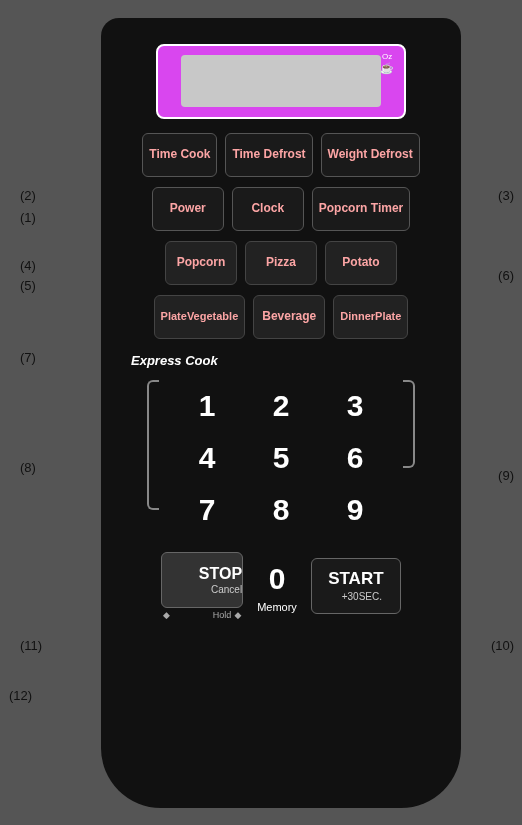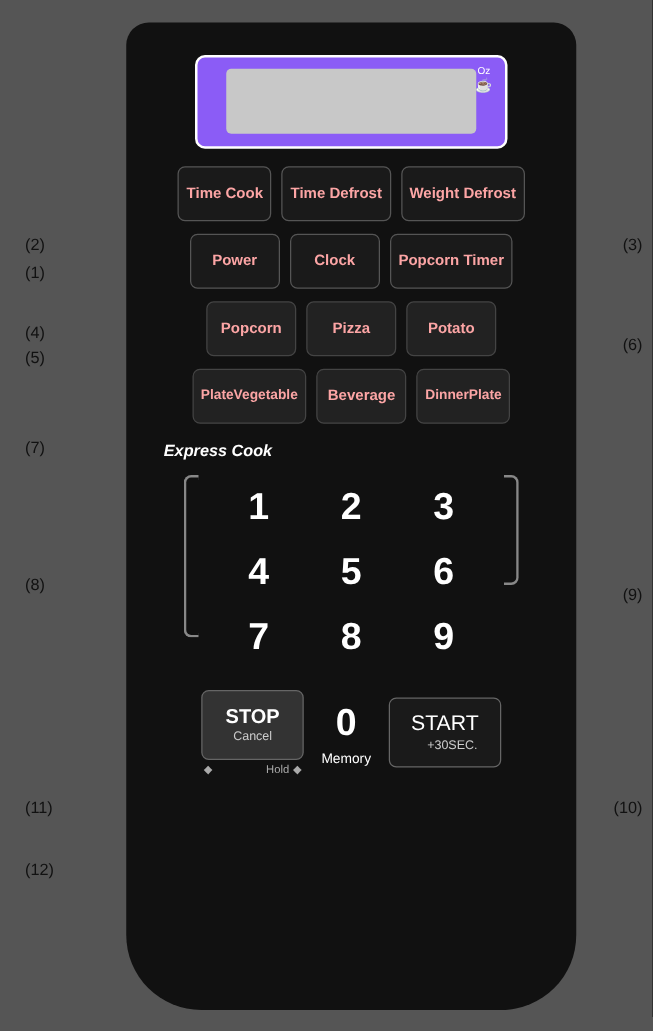--- a/index.html
+++ b/index.html
@@ -31,21 +31,21 @@
       align-items: center;
       gap: 10px;
       margin-left: 40px;
     }
     
     .display-area {
       width: 250px;
       height: 75px;
       border: 2.5px solid #fff;
       border-radius: 8px;
-      background: #8b5cf6;
+      background: #d946ef;
       display: flex;
       align-items: center;
       justify-content: center;
       margin-top: 8px;
       margin-bottom: 4px;
       position: relative;
     }
     .display-screen {
       width: 200px;
       height: 52px;
@@ -171,21 +171,21 @@
     .stop-btn {
       background: #333;
       border: 1.5px solid #666;
       border-radius: 6px;
       color: #fff;
       cursor: pointer;
       width: 82px;
       height: 56px;
       display: flex;
       flex-direction: column;
-      align-items: center;
+      align-items: flex-end;
       justify-content: center;
       gap: 1px;
     }
     .stop-text {
       font-size: 16px;
       font-weight: bold;
       color: #fff;
     }
     .cancel-text {
       font-size: 10px;
@@ -237,21 +237,21 @@
       width: 90px;
       height: 56px;
       display: flex;
       flex-direction: column;
       align-items: center;
       justify-content: center;
       gap: 2px;
     }
     .start-text {
       font-size: 17px;
-      font-weight: normal;
+      font-weight: bold;
     }
     .plus30-text {
       font-size: 10px;
       color: #ccc;
       margin-left: 12px;
     }
     
     .ann { position: absolute; font-size: 13px; color: #111; }
   </style>
 </head>
@@ -259,21 +259,21 @@
 
 <div class="panel-wrapper">
 
   <span class="ann" style="left:20px; top:188px;">(2)</span>
   <span class="ann" style="left:20px; top:210px;">(1)</span>
   <span class="ann" style="left:20px; top:258px;">(4)</span>
   <span class="ann" style="left:20px; top:278px;">(5)</span>
   <span class="ann" style="left:20px; top:350px;">(7)</span>
   <span class="ann" style="left:20px; top:460px;">(8)</span>
   <span class="ann" style="left:20px; top:638px;">(11)</span>
-  <span class="ann" style="left:20px; top:688px;">(12)</span>
+  <span class="ann" style="left:9px; top:688px;">(12)</span>
 
   <span class="ann" style="right:8px; top:188px;">(3)</span>
   <span class="ann" style="right:8px; top:268px;">(6)</span>
   <span class="ann" style="right:8px; top:468px;">(9)</span>
   <span class="ann" style="right:8px; top:638px;">(10)</span>
 
   <div class="microwave-panel">
 
     <div class="display-area">
       <div class="display-screen"></div>

